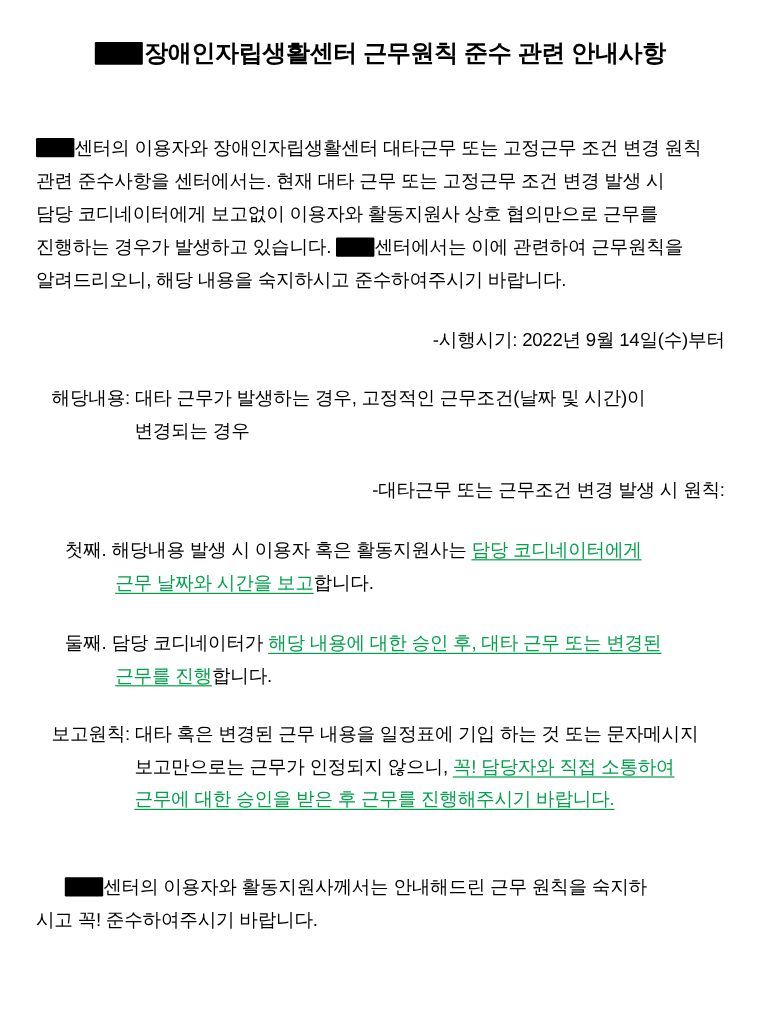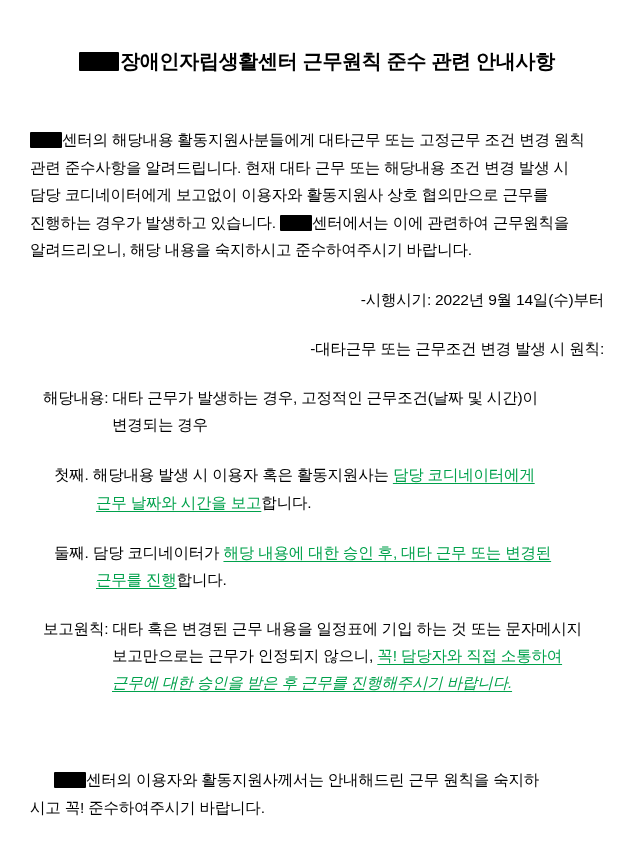--- a/index.html
+++ b/index.html
@@ -12,21 +12,21 @@
     background: #ffffff;
     font-family: "Liberation Sans", sans-serif;
     color: #000000;
     overflow: hidden;
   }
   .page {
     position: relative;
     width: 634px;
     height: 777px;
     box-sizing: border-box;
-    padding: 40px 30px 10px 30px;
+    padding: 24px 30px 10px 30px;
   }
   .redacted {
     display: inline-block;
     background: #000000;
     color: transparent;
     vertical-align: baseline;
     border-radius: 1px;
     user-select: none;
   }
   .redacted.r-title { width: 40px; height: 19px; margin-right: 1px; position: relative; top: 3px; }
@@ -80,64 +80,64 @@
     text-indent: -42px;
     margin-bottom: 2px;
     margin-top: 23px;
   }
   .hl {
     color: #00a14b;
     text-decoration: underline;
     text-underline-offset: 3px;
   }
   .closing {
-    margin-top: 70px;
+    margin-top: 46px;
     font-size: 15.5px;
     line-height: 1.78;
     letter-spacing: -0.2px;
   }
 </style>
 </head>
 <body>
 
 <div class="page">
 
   <h1 class="doc-title">
     <span class="redacted r-title"></span><span>장애인자립생활센터 근무원칙 준수 관련 안내사항</span>
   </h1>
 
   <div class="body-block">
     <div>
-      <span class="redacted r-body"></span><span>센터의 해당내용 활동지원사분들에게 대타근무 또는 고정근무 조건 변경 원칙</span>
+      <span class="redacted r-body"></span><span>센터의 이용자와 장애인자립생활센터 대타근무 또는 고정근무 조건 변경 원칙</span>
     </div>
-    <div>관련 준수사항을 알려드립니다. 현재 대타 근무 또는 해당내용 조건 변경 발생 시</div>
+    <div>관련 준수사항을 센터에서는. 현재 대타 근무 또는 고정근무 조건 변경 발생 시</div>
     <div>담당 코디네이터에게 보고없이 이용자와 활동지원사 상호 협의만으로 근무를</div>
     <div>
       <span>진행하는 경우가 발생하고 있습니다. </span><span class="redacted r-body"></span><span>센터에서는 이에 관련하여 근무원칙을</span>
     </div>
     <div>알려드리오니, 해당 내용을 숙지하시고 준수하여주시기 바랍니다.</div>
   </div>
 
   <div class="section">
     <div class="indent-1">
       <span class="dash">-</span><span>시행시기:</span>&nbsp;<span>2022년 9월 14일(수)부터</span>
     </div>
   </div>
 
   <div class="section">
-    <div class="indent-1">
-      <span class="dash">-</span><span>대타근무 또는 근무조건 변경 발생 시 원칙:</span>
-    </div>
-  </div>
-
-  <div class="section">
     <div class="hang">
       <span class="dash">-</span><span>해당내용:</span>&nbsp;<span>대타 근무가 발생하는 경우, 고정적인 근무조건(날짜 및 시간)이</span>
     </div>
     <div style="padding-left:82px;">변경되는 경우</div>
+  </div>
+
+  <div class="section">
+    <div class="indent-1">
+      <span class="dash">-</span><span>대타근무 또는 근무조건 변경 발생 시 원칙:</span>
+    </div>
   </div>
 
   <div class="sub-list">
     <div class="sub-item">
       <span>첫째.</span>&nbsp;<span>해당내용 발생 시 이용자 혹은 활동지원사는 </span><span class="hl">담당 코디네이터에게</span><br>
       <span class="hl">근무 날짜와 시간을 보고</span><span>합니다.</span>
     </div>
     <div class="sub-item">
       <span>둘째.</span>&nbsp;<span>담당 코디네이터가 </span><span class="hl">해당 내용에 대한 승인 후, 대타 근무 또는 변경된</span><br>
       <span class="hl">근무를 진행</span><span>합니다.</span>
@@ -145,21 +145,21 @@
   </div>
 
 
   <div class="section">
     <div class="hang">
       <span class="dash">-</span><span>보고원칙:</span>&nbsp;<span>대타 혹은 변경된 근무 내용을 일정표에 기입 하는 것 또는 문자메시지</span>
     </div>
     <div style="padding-left:82px;">
       <span>보고만으로는 근무가 인정되지 않으니, </span><span class="hl">꼭! 담당자와 직접 소통하여</span>
     </div>
-    <div style="padding-left:82px;font-style:italic;">
+    <div style="padding-left:82px;">
       <span class="hl">근무에 대한 승인을 받은 후 근무를 진행해주시기 바랍니다.</span>
     </div>
   </div>
 
   <div class="closing">
     <div style="padding-left:24px;">
       <span class="redacted r-body"></span><span>센터의 이용자와 활동지원사께서는 안내해드린 근무 원칙을 숙지하</span>
     </div>
     <div>시고 꼭! 준수하여주시기 바랍니다.</div>
   </div>

